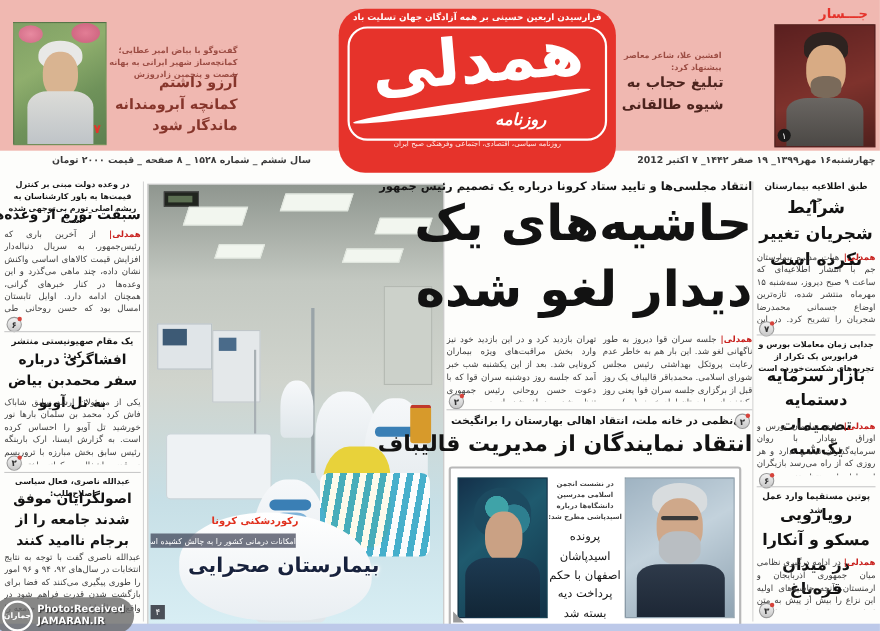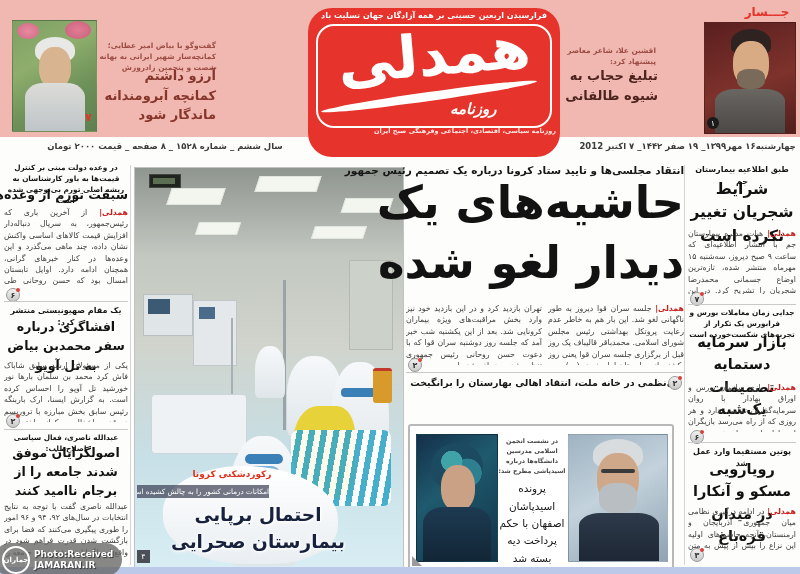--- a/index.html
+++ b/index.html
@@ -6,21 +6,21 @@
   .page{position:relative;width:800px;height:574px;background:#fdfdfb;overflow:hidden;direction:rtl;margin:0 auto;}
   .abs{position:absolute;}
   
   .header-pink{left:0;top:0;width:800px;height:137px;background:#f0b8b1;}
   .masthead{left:308px;top:8px;width:252px;height:149px;background:#e6332b;border-radius:24px;}
   .masthead-inner{left:316px;top:24px;width:232px;height:100px;border:2.5px solid #ffffff;border-radius:18px;}
   .banner-txt{left:310px;top:11px;width:248px;text-align:center;color:#fff;font-size:8px;font-weight:bold;white-space:nowrap;}
   .logo-word{left:308px;top:26px;width:252px;text-align:center;color:#fff;font-size:58px;font-weight:bold;transform:rotate(-5deg);line-height:1;}
   .logo-swoosh{left:320px;top:92px;width:218px;height:9px;background:#fff;border-radius:50%;transform:rotate(-8deg);}
   .logo-rooz{left:450px;top:100px;color:#fff;font-size:15px;font-style:italic;font-weight:bold;}
-  .logo-tagline{left:312px;top:127px;width:244px;color:#ffe9e7;font-size:6.5px;white-space:nowrap;font-weight:bold;}
+  .logo-tagline{left:312px;top:127px;width:244px;text-align:center;color:#ffe9e7;font-size:6.5px;white-space:nowrap;}
   .corner-label{left:738px;top:5px;width:58px;text-align:center;color:#e5332b;font-size:12px;font-weight:bold;}
   .feat-kicker{font-size:7.4px;font-weight:bold;color:#9c4d44;line-height:1.5;}
   .feat-title{font-weight:bold;color:#86352b;line-height:1.5;}
   
   .ph{overflow:hidden;border:1px solid #00000022;}
   .ph>div{position:absolute;}
   .dateline{top:141px;font-size:8.5px;font-weight:bold;color:#3a3a3a;white-space:nowrap;}
   
   .kick{font-weight:bold;color:#161616;text-align:center;line-height:1.5;}
   .hl{font-weight:bold;color:#121212;text-align:center;}
@@ -135,36 +135,36 @@
       <div style="position:absolute;left:16px;top:18px;width:38px;height:10px;background:#3a7fb5;border-radius:5px;"></div>
       <div style="position:absolute;left:20px;top:30px;width:30px;height:16px;background:#7fb3d9;border-radius:30%;"></div>
     </div>
     <div style="left:156px;top:262px;width:100px;height:76px;background:repeating-linear-gradient(100deg,#ffffff 0 6px,#36a9c8 6px 12px);border-radius:8px;opacity:.9;"></div>
     <div style="left:238px;top:200px;width:19px;height:32px;background:#d79a2b;border-top:3px solid #c0392b;border-radius:3px;"></div>
     <div style="left:28px;top:298px;width:175px;height:98px;background:linear-gradient(#ffffff,#e9eef2);border-radius:50% 60% 42% 52%;"></div>
 
     <div style="left:52px;top:301px;width:90px;text-align:center;color:#e0301e;font-size:9px;font-weight:bold;">رکوردشکنی کرونا</div>
     <div style="left:2px;top:317px;width:132px;height:13px;background:rgba(50,55,75,.68);color:#fff;font-size:7.2px;text-align:center;line-height:13px;white-space:nowrap;overflow:hidden;">امکانات درمانی کشور را به چالش کشیده است</div>
     <div class="photo-hl" style="left:8px;top:334px;width:230px;font-size:18.5px;">
-      <div>احتمال برپایی</div>
       <div>بیمارستان صحرایی</div>
     </div>
     <div style="left:2px;top:382px;width:13px;height:13px;background:#4a4f58;color:#fff;font-size:8px;display:flex;align-items:center;justify-content:center;">۴</div>
   </div>
 
   <div class="abs hl lead-hl" style="top:180px;">حاشیه‌های یک</div>
   <div class="abs kick lead-kick">انتقاد مجلسی‌ها و تایید ستاد کرونا درباره یک تصمیم رئیس جمهور</div>
   <div class="abs hl lead-hl" style="top:240px;">دیدار لغو شده</div>
   <div class="abs btxt" style="left:548px;top:303px;width:136px;height:62px;"><span class="leadin">همدلی|</span> <span>جلسه سران قوا دیروز به طور ناگهانی لغو شد. این بار هم به خاطر عدم رعایت پروتکل بهداشتی رئیس مجلس شورای اسلامی. محمدباقر قالیباف یک روز قبل از برگزاری جلسه سران قوا یعنی روز یکشنبه از بیمارستان امام خمینی(ره)</span></div>
   <div class="abs btxt" style="left:406px;top:303px;width:136px;height:62px;">تهران بازدید کرد و در این بازدید خود نیز وارد بخش مراقبت‌های ویژه بیماران کرونایی شد. بعد از این یکشنبه شب خبر آمد که جلسه روز دوشنبه سران قوا که با دعوت حسن روحانی رئیس جمهوری تنظیم شده بود، لغو شده است</div>
   <div class="badge" style="left:408px;top:358px;">۲</div>
   <div class="abs hline" style="left:406px;top:372px;width:278px;"></div>
 
   <div class="abs kick" style="left:406px;top:376px;width:278px;font-size:9.5px;white-space:nowrap;">بی‌نظمی در خانه ملت، انتقاد اهالی بهارستان را برانگیخت</div>
   <div class="badge" style="left:668px;top:376px;">۲</div>
+  <div class="abs hl" style="left:406px;top:391px;width:278px;font-size:20px;white-space:nowrap;">انتقاد نمایندگان از مدیریت قالیباف</div>
 
   <div class="abs acid-box">
     <div class="ph" style="position:absolute;left:6px;top:8px;width:80px;height:126px;background:linear-gradient(140deg,#14304a 0%,#1f5a6e 40%,#123247 100%);">
       <div style="left:14px;top:8px;width:52px;height:46px;background:radial-gradient(circle at 40% 40%,#3fa3a8 0 25%,transparent 26%),radial-gradient(circle at 70% 65%,#2e7f90 0 30%,transparent 31%),#1c4a60;border-radius:50% 50% 40% 40%;"></div>
       <div style="left:24px;top:30px;width:34px;height:46px;background:#caa184;border-radius:45%;"></div>
       <div style="left:6px;top:72px;width:68px;height:54px;background:linear-gradient(#1d3a52,#122636);border-radius:30% 30% 0 0;"></div>
     </div>
     <div style="position:absolute;left:88px;top:10px;width:68px;text-align:center;">
       <div style="font-size:6.3px;color:#444;line-height:1.6;font-weight:bold;">در نشست انجمن اسلامی مدرسین دانشگاه‌ها درباره اسیدپاشی مطرح شد:</div>
       <div style="font-size:10.5px;color:#141414;font-weight:normal;line-height:1.65;margin-top:4px;">پرونده اسیدپاشان اصفهان با حکم پرداخت دیه بسته شد</div>

